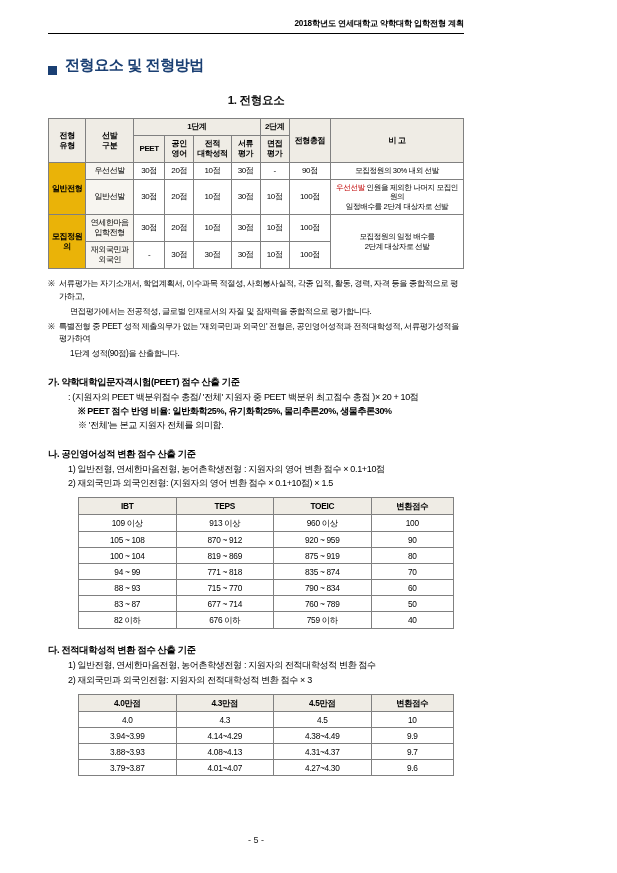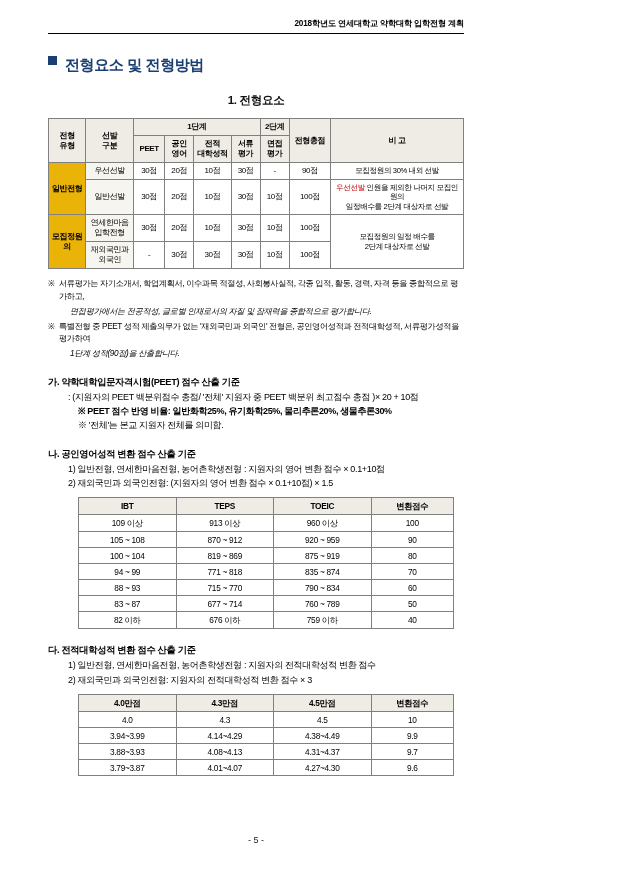--- a/index.html
+++ b/index.html
@@ -47,21 +47,21 @@
   }
 
   
   .sec-title {
     margin-top: 22px;
     font-size: 15px;
     font-weight: bold;
     color: #1a3f73;
     letter-spacing: -0.4px;
     display: flex;
-    align-items: flex-start;
+    align-items: flex-end;
     gap: 8px;
   }
   .sec-title .bullet {
     display: inline-block;
     width: 9px;
     height: 9px;
     background: #1a3f73;
   }
   .sub-title {
     margin-top: 18px;
@@ -121,21 +121,20 @@
     text-indent: 0;
     padding-left: 11px;
     position: relative;
   }
   .notes p .mk {
     position: absolute;
     left: 0;
   }
   .notes p.cont {
     padding-left: 22px;
-    font-style: italic;
   }
 
   
   .block {
     margin-top: 14px;
     font-size: 9px;
     letter-spacing: -0.35px;
     line-height: 1.6;
   }
   .block .head {

